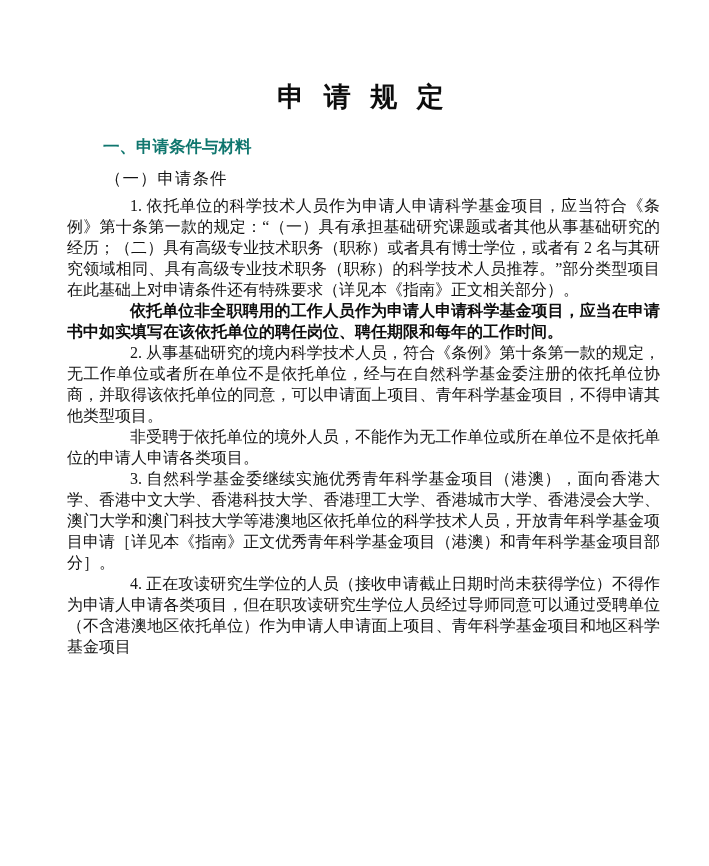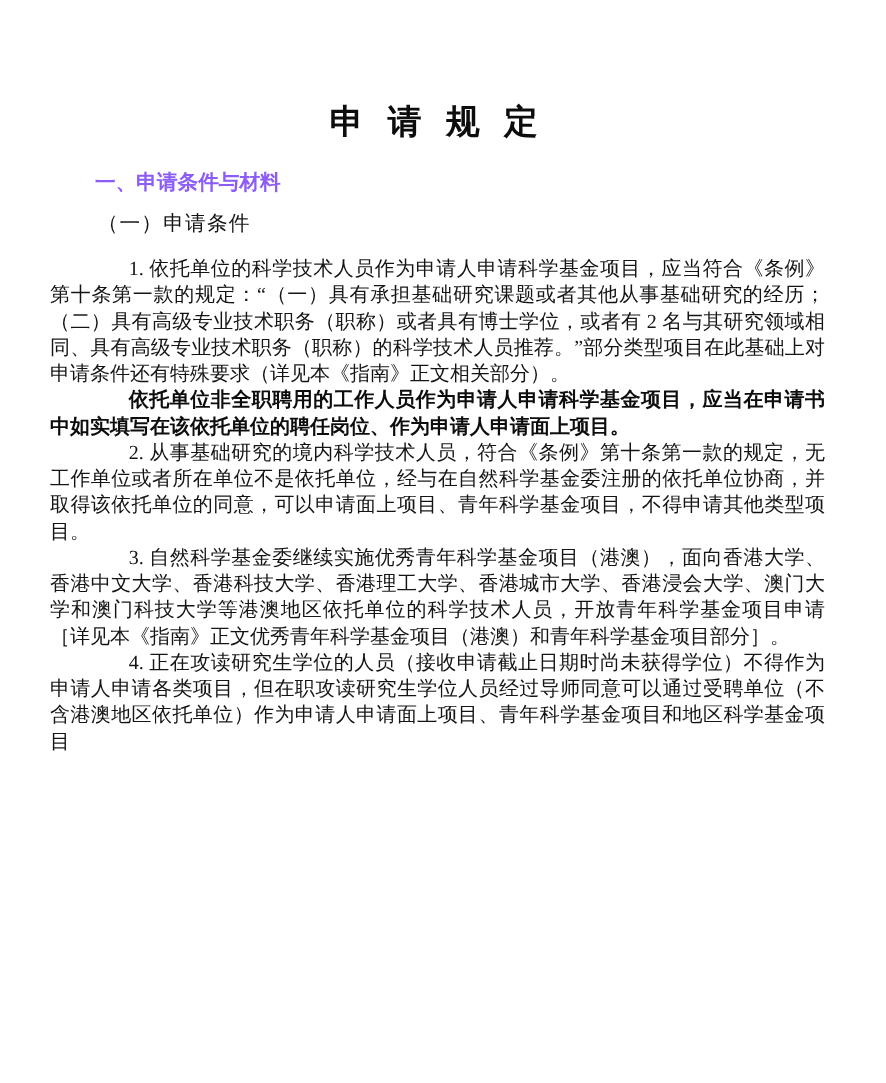--- a/index.html
+++ b/index.html
@@ -7,21 +7,21 @@
     width: 709px; height: 866px;
     font-family: "Liberation Serif", "DejaVu Serif", serif;
     color: #141414;
     overflow: hidden;
   }
   .page {
     position: relative;
     width: 709px; height: 866px;
     background: #ffffff;
     box-sizing: border-box;
-    padding: 82px 49px 0 40px;
+    padding: 82px 49px 0 67px;
   }
   .doc-title {
     text-align: center;
     font-family: "Liberation Sans", "DejaVu Sans", sans-serif;
     font-weight: 700;
     font-size: 27px;
     line-height: 30px;
     letter-spacing: 6px;
     margin: 0 0 24px 0;
     color: #0d0d0d;
@@ -36,30 +36,30 @@
   }
   .indent { text-indent: 63px; }
   .section-heading {
     font-family: "Liberation Sans", "DejaVu Sans", sans-serif;
     font-weight: 700;
     font-size: 16.5px;
     line-height: 21px;
     text-indent: 36px;
     margin-top: 14px;
     margin-bottom: 11px;
-    color: #8b5cf6;
+    color: #0f766e;
   }
   .sub-heading {
     
-    font-family: Liberation Serif, serif;
+    font-family: Liberation Sans, sans-serif;
     font-size: 16.5px;
     line-height: 21px;
     text-indent: 38px;
     letter-spacing: 1px;
-    margin-bottom: 16px;
+    margin-bottom: 6px;
   }
   .hei, .bold-para {
     font-family: "Liberation Sans", "DejaVu Sans", sans-serif;
     font-weight: 700;
     color: #0d0d0d;
   }
 </style>
 </head>
 <body>
 
@@ -67,23 +67,24 @@
 
   <h1 class="doc-title">申 请 规 定</h1>
 
 
   <p class="section-heading">一、申请条件与材料</p>
 
   <p class="sub-heading">（一）申请条件</p>
 
   <p class="indent">1. 依托单位的科学技术人员作为申请人申请科学基金项目，应当符合《条例》第十条第一款的规定：“（一）具有承担基础研究课题或者其他从事基础研究的经历；（二）具有高级专业技术职务（职称）或者具有博士学位，或者有 2 名与其研究领域相同、具有高级专业技术职务（职称）的科学技术人员推荐。”部分类型项目在此基础上对申请条件还有特殊要求（详见本《指南》正文相关部分）。</p>
 
-  <p class="indent bold-para">依托单位非全职聘用的工作人员作为申请人申请科学基金项目，应当在申请书中如实填写在该依托单位的聘任岗位、作为申请人申请面上项目。</p>
+  <p class="indent bold-para">依托单位非全职聘用的工作人员作为申请人申请科学基金项目，应当在申请书中如实填写在该依托单位的聘任岗位、聘任期限和每年的工作时间。</p>
 
   <p class="indent">2. 从事基础研究的境内科学技术人员，符合《条例》第十条第一款的规定，无工作单位或者所在单位不是依托单位，经与在自然科学基金委注册的依托单位协商，并取得该依托单位的同意，可以申请面上项目、青年科学基金项目，不得申请其他类型项目。</p>
 
 
+  <p class="indent">非受聘于依托单位的境外人员，不能作为无工作单位或所在单位不是依托单位的申请人申请各类项目。</p>
 
   <p class="indent">3. 自然科学基金委继续实施优秀青年科学基金项目（港澳），面向香港大学、香港中文大学、香港科技大学、香港理工大学、香港城市大学、香港浸会大学、澳门大学和澳门科技大学等港澳地区依托单位的科学技术人员，开放青年科学基金项目申请［详见本《指南》正文优秀青年科学基金项目（港澳）和青年科学基金项目部分］。</p>
 
   <p class="indent">4. 正在攻读研究生学位的人员（接收申请截止日期时尚未获得学位）不得作为申请人申请各类项目，但在职攻读研究生学位人员经过导师同意可以通过受聘单位（不含港澳地区依托单位）作为申请人申请面上项目、青年科学基金项目和地区科学基金项目</p>
 
 </div>
 
 </body></html>

